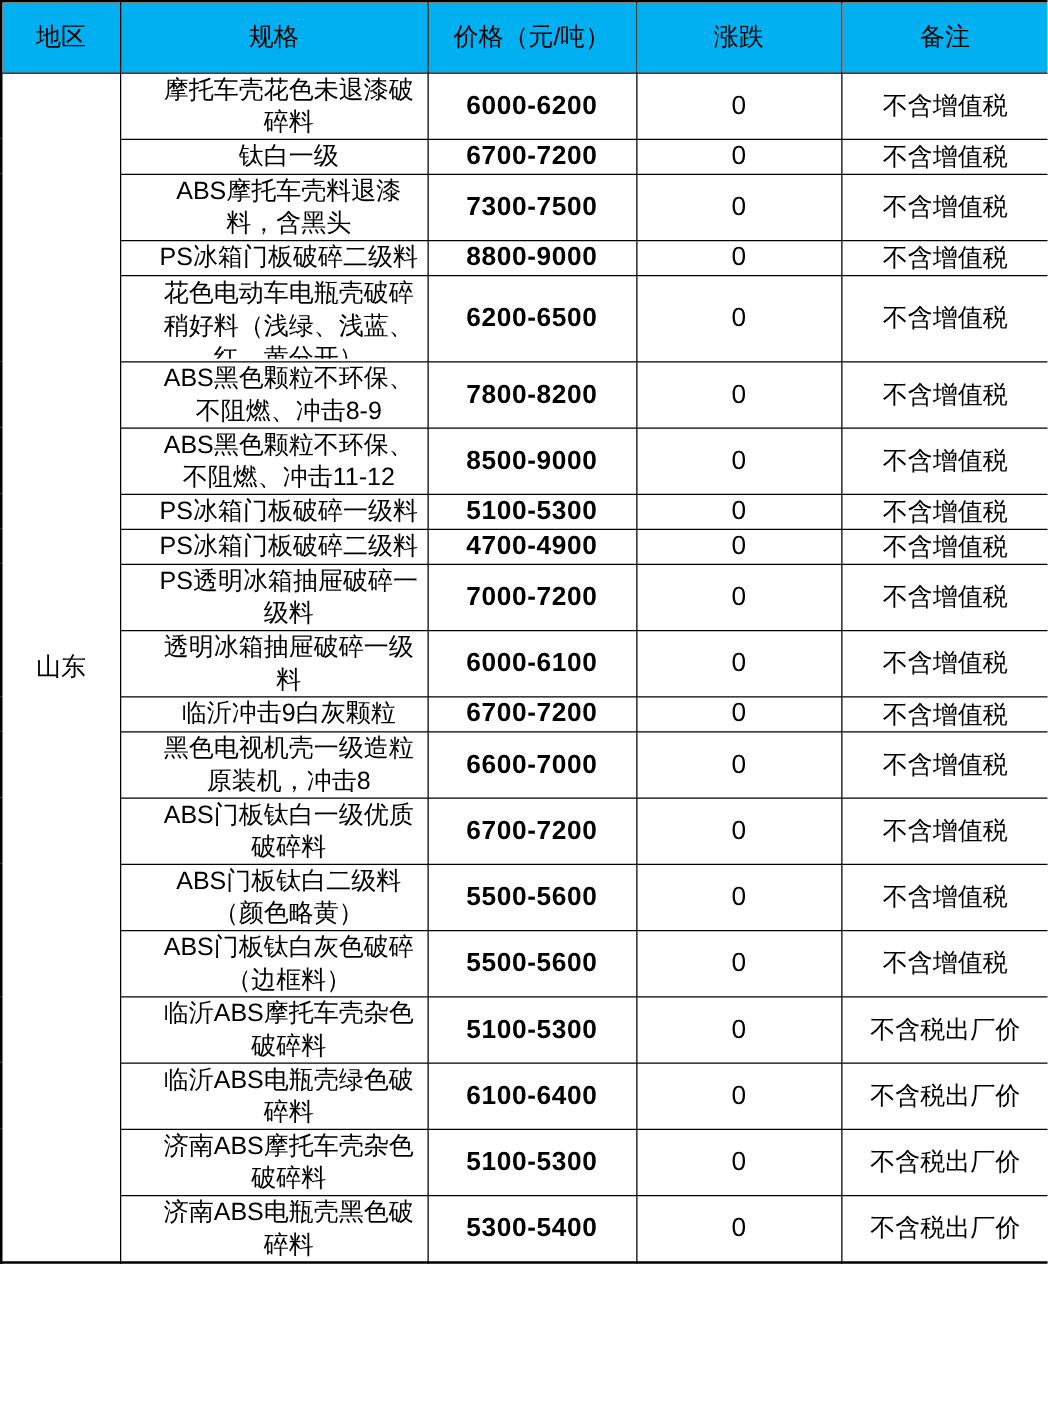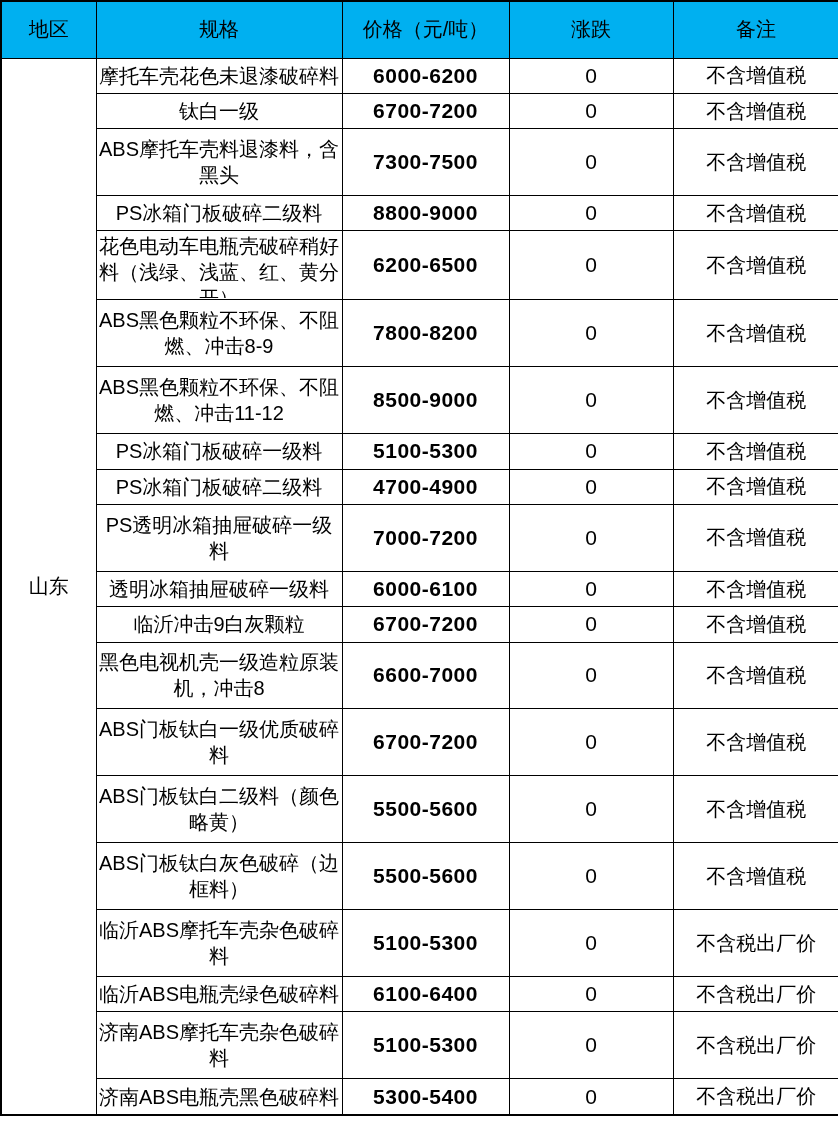--- a/index.html
+++ b/index.html
@@ -7,21 +7,21 @@
     --border:#000000;
     --text:#000000;
   }
   html,body{margin:0;padding:0;background:#ffffff;}
   body{
     width:838px;height:1141px;overflow:hidden;
     font-family:"Liberation Sans","DejaVu Sans",sans-serif;
     color:var(--text);
   }
   table{
-    width:838px;height:1116px;
+    width:838px;height:925px;
     border-collapse:collapse;table-layout:fixed;
     border-top:2px solid var(--border);
     border-left:2px solid var(--border);
     border-bottom:2px solid var(--border);
   }
   col.c-region{width:95px;}
   col.c-spec{width:246px;}
   col.c-price{width:167px;}
   col.c-change{width:164px;}
   col.c-remark{width:166px;}
@@ -35,21 +35,21 @@
   thead tr{height:57px;}
   th{
     background:var(--header-bg);
     font-weight:400;font-size:20px;color:#000;
   }
   td.region{font-size:20px;}
   td.spec{font-size:20px;line-height:26px;}
   td.price{font-size:21px;letter-spacing:0.5px;font-weight:bold;}
   td.change{font-size:21px;}
   td.remark{font-size:20px;}
-  .spec-wrap{display:block;}
+  .spec-wrap{display:block;padding-left:24px;}
   
   tbody tr:nth-child(5){height:69px;}
   tbody tr:nth-child(5) .spec-wrap{height:65px;overflow:hidden;}
 </style>
 </head>
 <body>
 
 <table>
   <colgroup>
     <col class="c-region">

